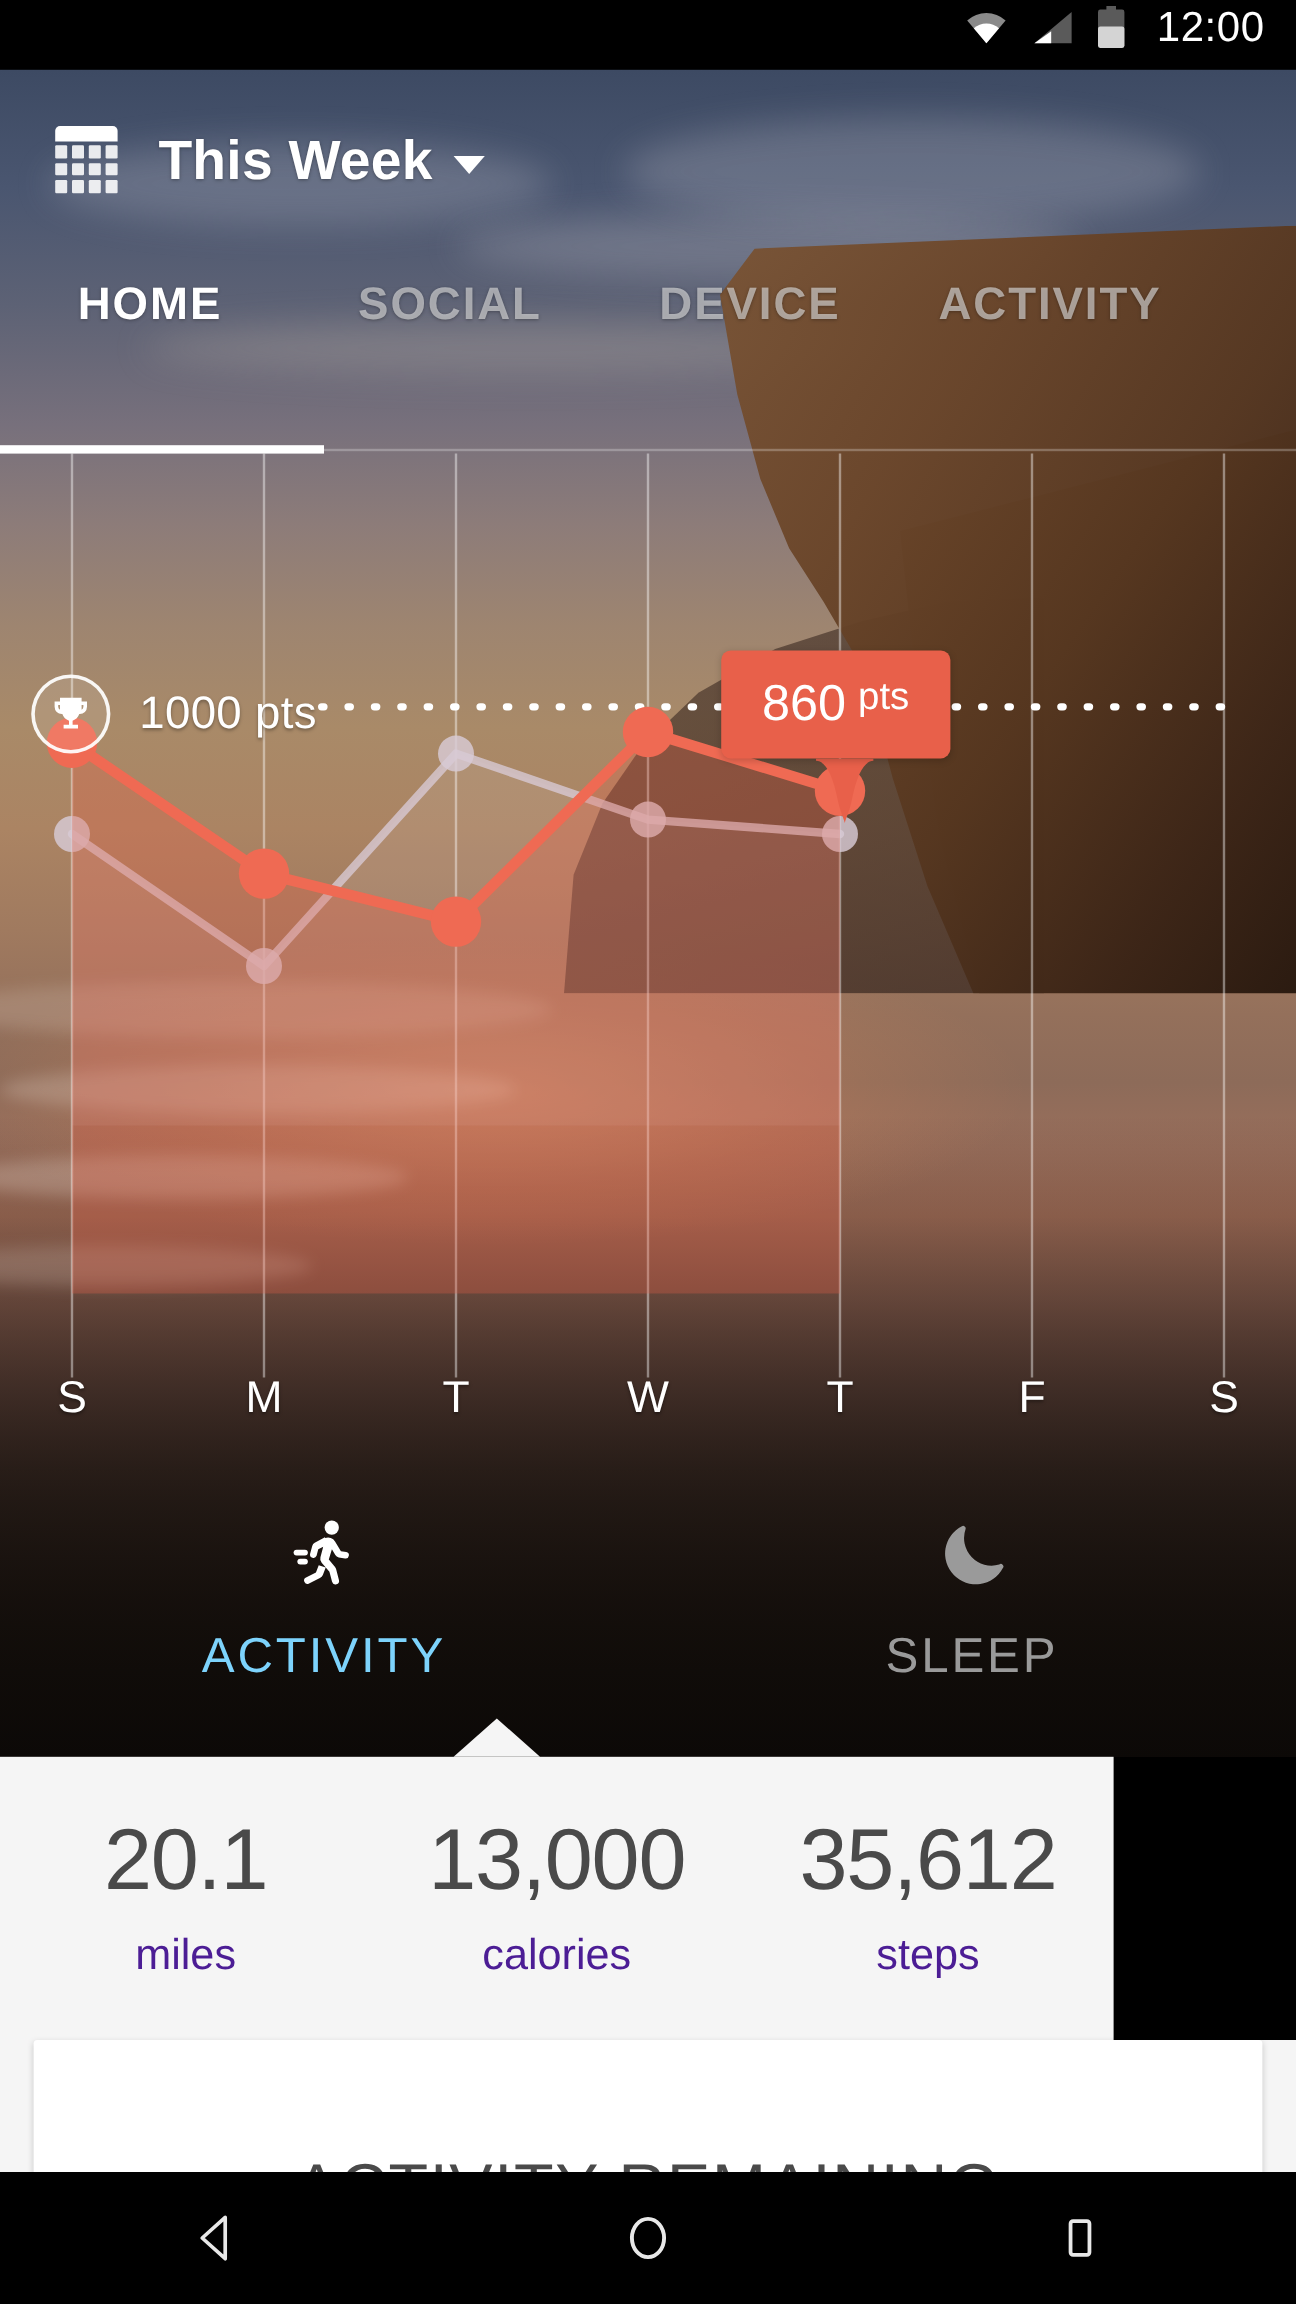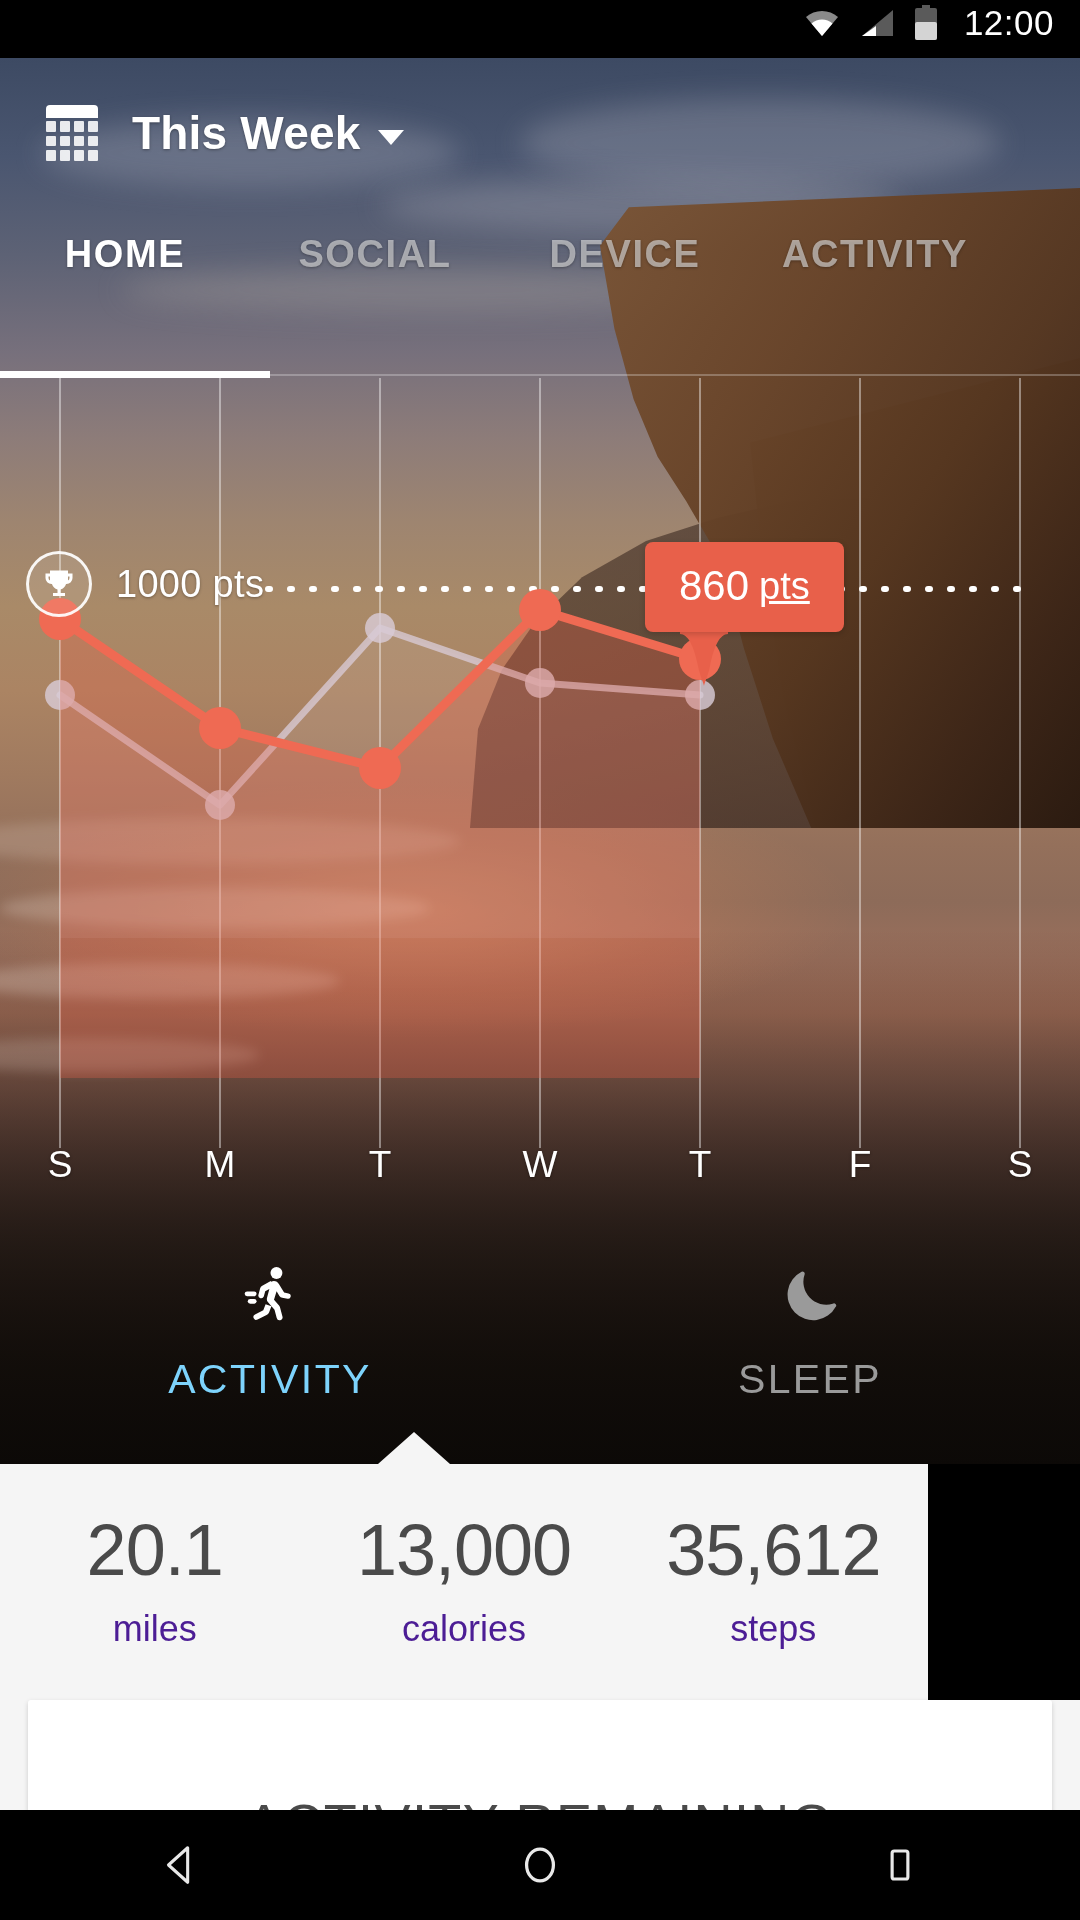--- a/index.html
+++ b/index.html
@@ -142,43 +142,42 @@
     background:#fff; z-index:21;
   }
 
   
   #chart-area {
     position:absolute; top:378px; left:0; width:1080px; height:822px; z-index:15;
   }
   #chart-svg { position:absolute; inset:0; width:1080px; height:822px; }
 
   #goal-badge {
-    position:absolute; left:26px; top:173px;
+    position:absolute; left:26px; top:184px;
     display:flex; align-items:center; z-index:17;
   }
   #goal-ring {
     width:66px; height:66px; border-radius:50%;
     border:3px solid rgba(255,255,255,.92);
     display:flex; align-items:center; justify-content:center;
     background:rgba(255,255,255,.10);
   }
   #goal-label {
     color:#fff; font-size:38px; margin-left:24px; letter-spacing:.3px;
     text-shadow:0 1px 3px rgba(0,0,0,.35);
   }
 
   #tooltip {
     position:absolute; left:601px; top:164px; z-index:18;
     background:#E8604A; border-radius:8px;
-    padding:20px 34px 22px; display:flex; align-items:center;
+    padding:20px 34px 22px; display:flex; align-items:flex-start;
     box-shadow:0 2px 6px rgba(0,0,0,.18);
-    margin-left:44px;
   }
   #tooltip-value { color:#fff; font-size:42px; font-weight:500; }
-  #tooltip-unit { color:#fff; font-size:38px; margin-left:10px;text-decoration:underline; }
+  #tooltip-unit { color:#fff; font-size:32px; margin-left:10px; }
   #tooltip-tail {
     position:absolute; left:680px; top:254px; width:48px; height:54px; z-index:17;
   }
 
   #day-labels {
     position:absolute; top:1144px; left:0; width:1080px; height:60px; z-index:16;
   }
   #day-labels span {
     position:absolute; color:#fff; font-size:37px;
     transform:translateX(-50%);

